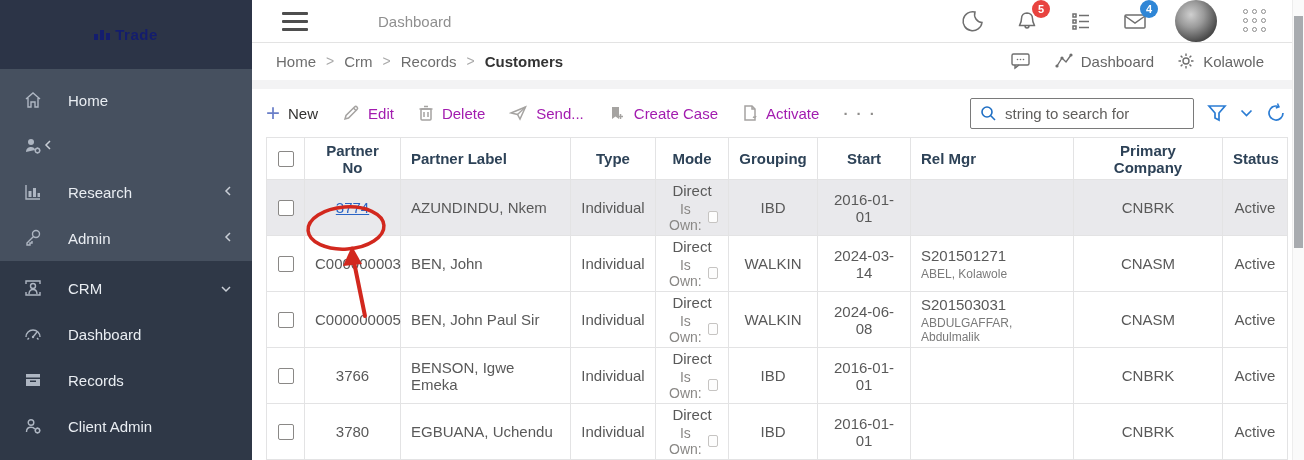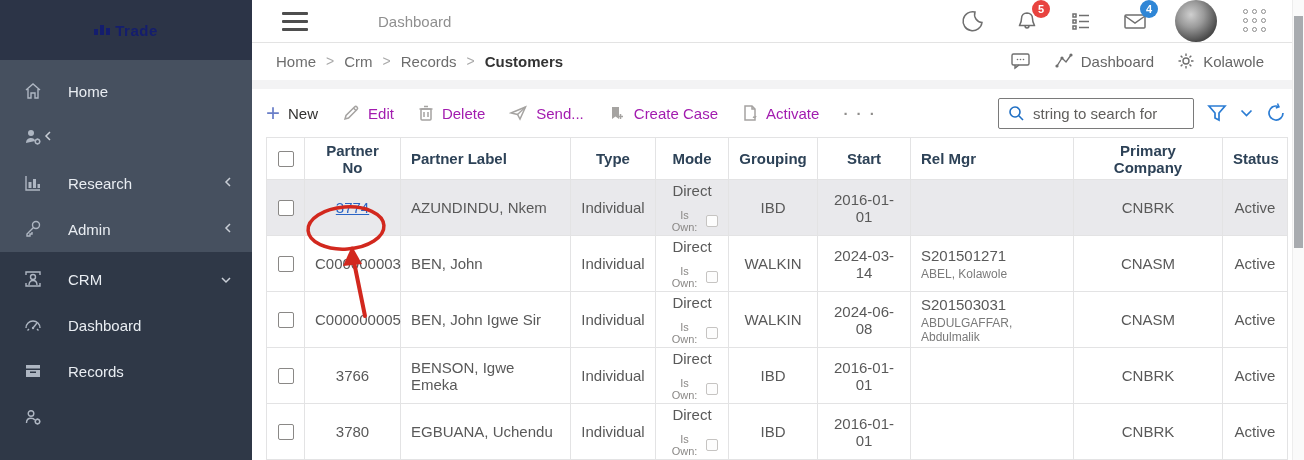--- a/index.html
+++ b/index.html
@@ -2,21 +2,21 @@
 <html><head>
 <meta charset="utf-8">
 <style>
   * { margin:0; padding:0; box-sizing:border-box; }
   html,body { width:1304px; height:460px; overflow:hidden; background:#fff;
     font-family:"Liberation Sans","DejaVu Sans",sans-serif; }
   .app { position:relative; width:1304px; height:460px; display:flex; }
 
   
   .sidebar { width:252px; height:460px; background:#2f3847; flex:none; display:flex; flex-direction:column; }
-  .side-logo { height:60px; background:#2c3447; display:flex; align-items:center; justify-content:center; gap:5px; }
+  .side-logo { height:69px; background:#2c3447; display:flex; align-items:center; justify-content:center; gap:5px; }
   .logo-bars { display:flex; align-items:flex-end; gap:2px; }
   .logo-bars i { display:block; width:4px; background:#141d6e; }
   .logo-text { color:#141d6e; font-weight:bold; font-size:15px; letter-spacing:.5px; }
   .menu-upper { background:#46505f; padding-top:8px; }
   .menu-lower { background:#2f3847; padding-top:4px; flex:1; }
   .side-item { height:46px; display:flex; align-items:center; padding:0 20px 0 22px; cursor:pointer; }
   .side-item .s-icon { width:22px; height:22px; flex:none; display:flex; align-items:center; justify-content:center; }
   .side-item .s-label { color:#e9edf2; font-size:15px; margin-left:24px; flex:1; }
   .side-item svg.glyph { stroke:#aeb6c2; fill:none; stroke-width:1.4; }
   .chev { flex:none; }
@@ -54,36 +54,36 @@
   .content { background:#fff; padding:0 0 0 14px; position:relative; flex:1; }
 
   
   .toolbar { height:48px; display:flex; align-items:center; width:1021px; }
   .tbtn { display:flex; align-items:center; gap:8px; margin-right:24px; cursor:pointer; font-size:15px; color:#a21caf; }
   .tbtn.primary { color:#323130; }
   .tbtn svg { stroke:#a5a3a1; fill:none; stroke-width:1.5; }
   .tbtn .plus { color:#6a7fc8; font-size:24px; font-weight:400; line-height:20px; }
   .tbtn.more { font-weight:bold; letter-spacing:2px; color:#8f8d8b; }
   .search-wrap { margin-left:auto; display:flex; align-items:center; }
-  .searchbox { width:196px; height:31px; border:1px solid #7a7a7a; border-radius:2px; display:flex; align-items:center; padding:0 8px; background:#fff; }
+  .searchbox { width:224px; height:31px; border:1px solid #7a7a7a; border-radius:2px; display:flex; align-items:center; padding:0 8px; background:#fff; }
   .searchbox svg { stroke:#1f6fc4; fill:none; stroke-width:1.6; flex:none; }
   .searchbox input { border:none; outline:none; font-size:15px; color:#4f4d4b; margin-left:8px; width:150px; background:transparent; }
   .searchbox input::placeholder { color:#605e5c; opacity:1; }
   .blue-icons { display:flex; align-items:center; gap:12px; margin-left:12px; }
   .blue-icons svg { stroke:#2b7cd3; fill:none; stroke-width:1.7; cursor:pointer; }
 
   
   table.grid { border-collapse:collapse; table-layout:fixed; width:1021px; background:#fff; }
   table.grid th, table.grid td { border:1px solid #e3e3e4; }
   table.grid thead th { height:42px; font-size:15px; font-weight:bold; color:#2d4257; background:#fff; padding:0 10px; }
   table.grid tbody td { height:56px; font-size:15px; color:#595959; padding:2px 10px; text-align:center; vertical-align:middle; }
   td.al, th.al { text-align:left !important; }
   tr.hl td { background:#e9e9ec; }
   .cellbox { width:16px; height:16px; border:1.5px solid #8a8886; border-radius:2px; background:#fff; margin:0 auto; cursor:pointer; }
-  .mode-sub { margin-top:10px; font-size:11px; color:#8a8886; display:flex; align-items:center; justify-content:space-between; gap:3px; }
+  .mode-sub { margin-top:2px; font-size:14px; color:#8a8886; display:flex; align-items:center; justify-content:space-between; gap:3px; }
   .mini-box { width:12px; height:12px; border:1px solid #c6c4c2; border-radius:2px; background:#fdfdfd; display:inline-block; cursor:pointer; }
   .relmgr-code { color:#595959; }
   .relmgr-name { font-size:12px; color:#7a7a7a; margin-top:3px; }
   a.pn-link { color:#2a64c5; text-decoration:underline; cursor:pointer; }
 
   
   .scrollbar { position:absolute; right:0; top:0; width:12px; height:460px; background:#fafafa; border-left:1px solid #ededed; z-index:60; }
   .scroll-thumb { position:absolute; top:16px; right:1px; width:9px; height:232px; background:#a8abaf; cursor:pointer; }
   .annotation { position:absolute; left:0; top:0; width:1304px; height:460px; pointer-events:none; z-index:50; }
 </style>
@@ -189,20 +189,21 @@
       </div>
       <div class="side-item">
         <span class="s-icon">
           <svg class="glyph" width="20" height="20" viewBox="0 0 20 20">
               <circle cx="8" cy="6.5" r="2.8"></circle>
               <path d="M3.5 16 C3.5 12.5 6 11.3 8 11.3 C9.5 11.3 11 11.8 11.8 13"></path>
               <circle cx="14.5" cy="14.5" r="2.2"></circle>
               <path d="M14.5 11.5 V13 M14.5 16 V17.5 M11.7 14.5 H13 M16 14.5 H17.3"></path>
             </svg>
         </span>
+        <span class="s-label">Client Admin</span>
       </div>
     </div>
   </nav>
 
   <div class="main">
 
     <header class="topbar">
       <div class="hamburger">
           <i></i>
           <i></i>
@@ -436,21 +437,21 @@
               <div class="relmgr-name">ABEL, Kolawole</div>
             </td>
             <td>CNASM</td>
             <td>Active</td>
           </tr>
           <tr>
             <td>
                 <div class="cellbox"></div>
               </td>
             <td>C000000005</td>
-            <td class="al">BEN, John Igwe Sir</td>
+            <td class="al">BEN, John Paul Sir</td>
             <td>Individual</td>
             <td>
               <div>Direct</div>
               <div class="mode-sub">
                   <span>Is Own:</span>
                   <span class="mini-box"></span>
                 </div>
             </td>
             <td>WALKIN</td>
             <td>2024-06-08</td>

